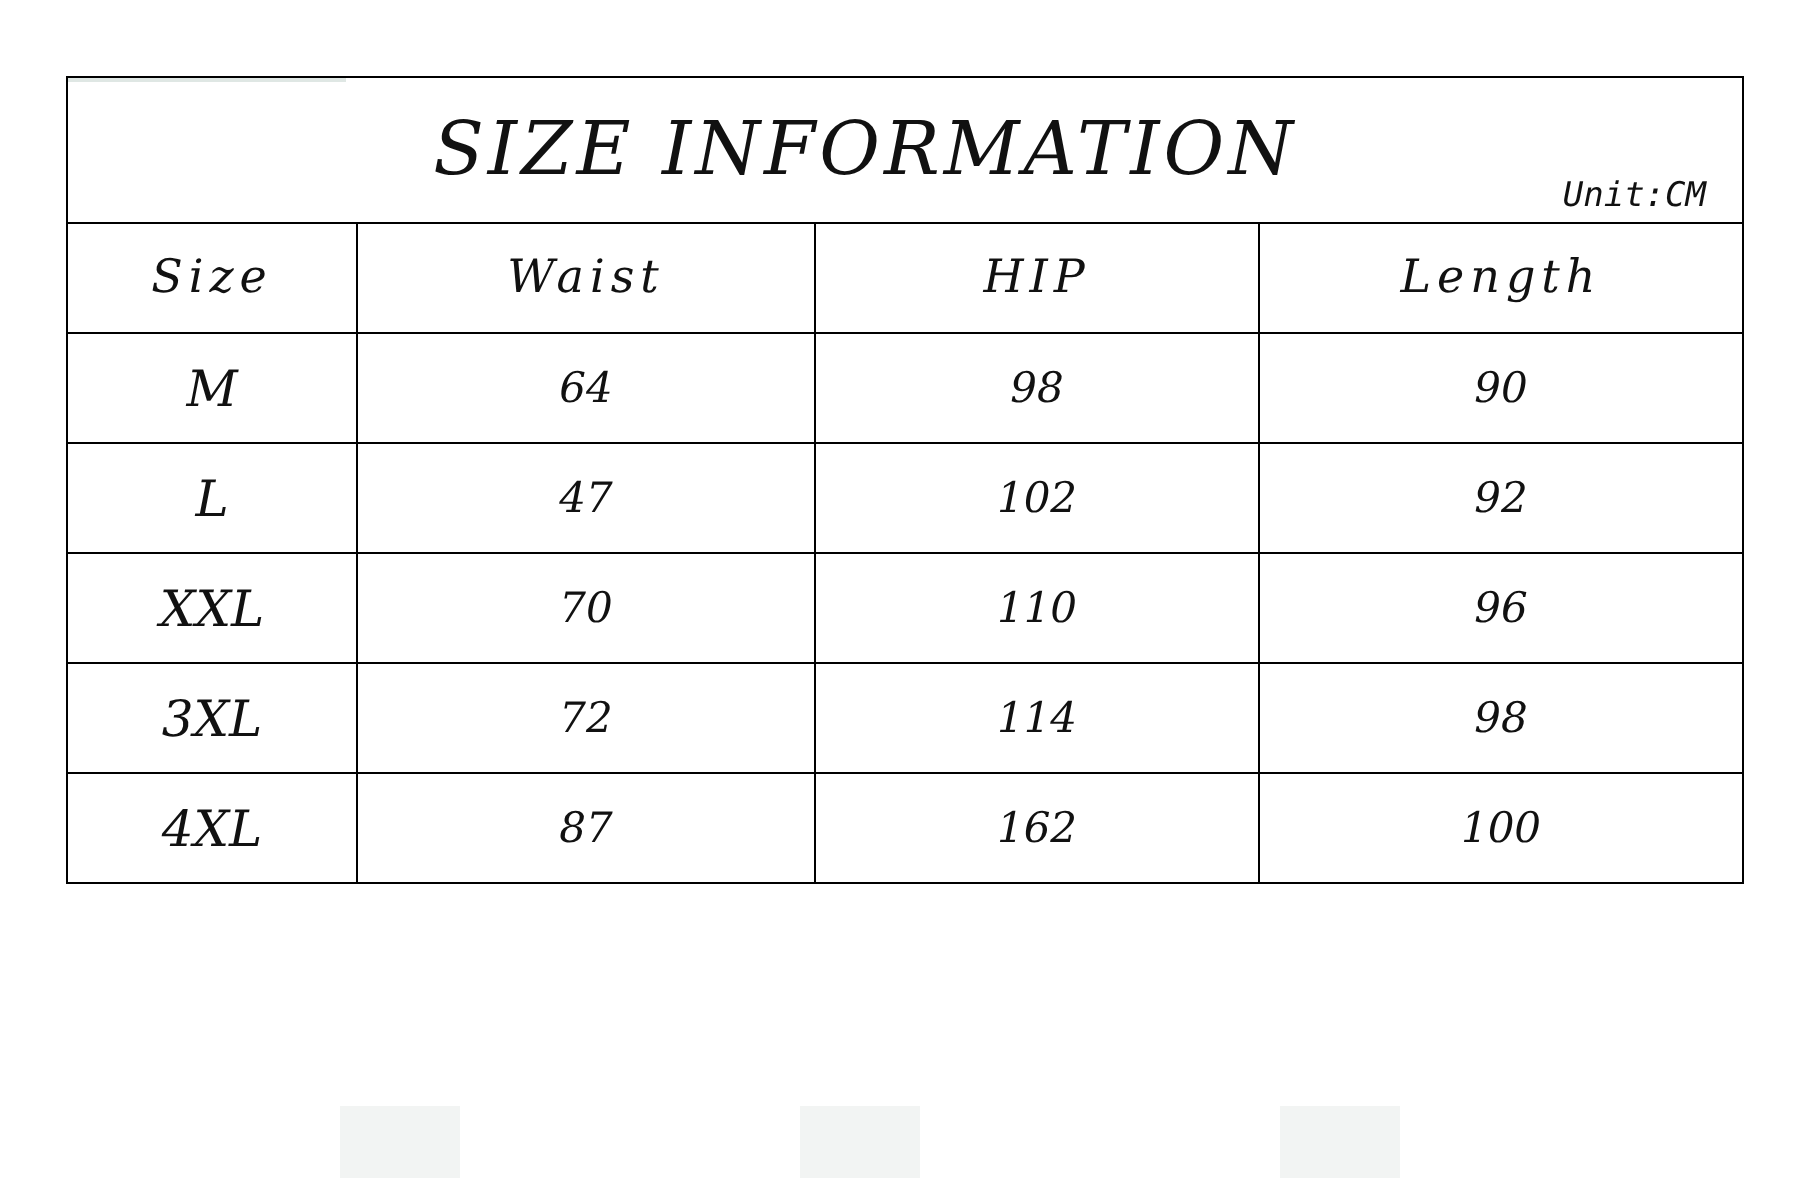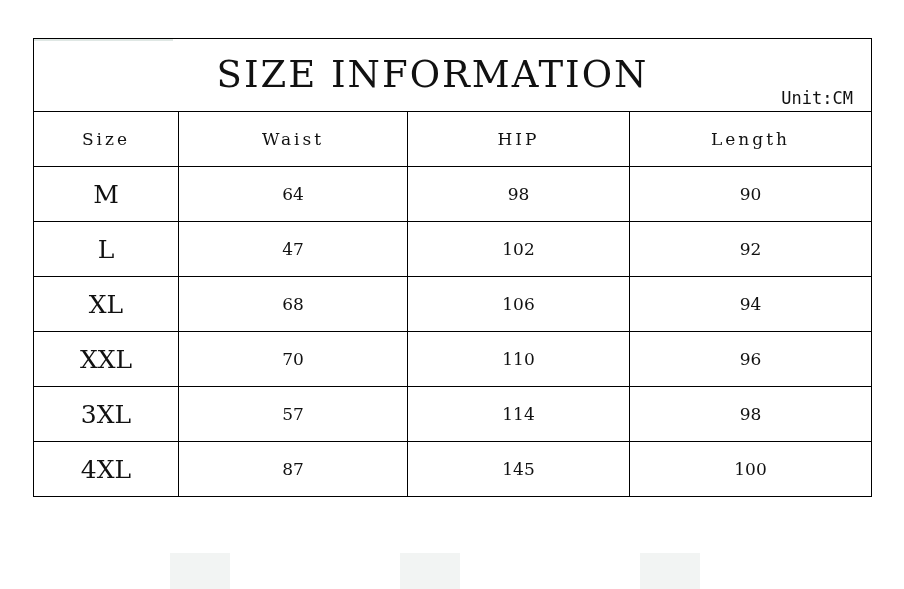--- a/index.html
+++ b/index.html
@@ -33,20 +33,21 @@
     width: 838px;
     border-collapse: collapse;
     table-layout: fixed;
   }
 
   table.size-table td {
     border: 1px solid #000000;
     text-align: center;
     vertical-align: middle;
     padding: 0;
+    font-style: italic;
   }
 
   
   .title-cell {
     height: 72px;
     position: relative;
     border-bottom: 1px solid #000000;
   }
   .title-text {
     font-size: 37px;
@@ -62,28 +63,28 @@
     bottom: 4px;
     font-size: 17px;
     font-family: "DejaVu Sans Mono", monospace;
     letter-spacing: 0px;
     line-height: 1;
   }
 
   
   .hdr {
     height: 54px;
-    font-size: 17px;
+    font-size: 23px;
     letter-spacing: 3px;
   }
 
   
   .cell {
     height: 54px;
-    font-size: 17px;
+    font-size: 21px;
   }
   .cell-size {
     font-size: 25px;
   }
 
   
   col.c1 { width: 145px; }
   col.c2 { width: 229px; }
   col.c3 { width: 222px; }
   col.c4 { width: 242px; }
@@ -142,41 +143,35 @@
           <td class="cell">98</td>
           <td class="cell">90</td>
         </tr>
         <tr>
           <td class="cell cell-size">L</td>
           <td class="cell">47</td>
           <td class="cell">102</td>
           <td class="cell">92</td>
         </tr>
         <tr>
-          <td class="cell cell-size">XL</td>
-          <td class="cell">68</td>
-          <td class="cell">106</td>
-          <td class="cell">94</td>
-        </tr>
-        <tr>
           <td class="cell cell-size">XXL</td>
           <td class="cell">70</td>
           <td class="cell">110</td>
           <td class="cell">96</td>
         </tr>
         <tr>
           <td class="cell cell-size">3XL</td>
-          <td class="cell">57</td>
+          <td class="cell">72</td>
           <td class="cell">114</td>
           <td class="cell">98</td>
         </tr>
         <tr>
           <td class="cell cell-size">4XL</td>
           <td class="cell">87</td>
-          <td class="cell">145</td>
+          <td class="cell">162</td>
           <td class="cell">100</td>
         </tr>
       </tbody>
     </table>
   </div>
 
   <div class="bottom-artifact a1"></div>
   <div class="bottom-artifact a2"></div>
   <div class="bottom-artifact a3"></div>
 

